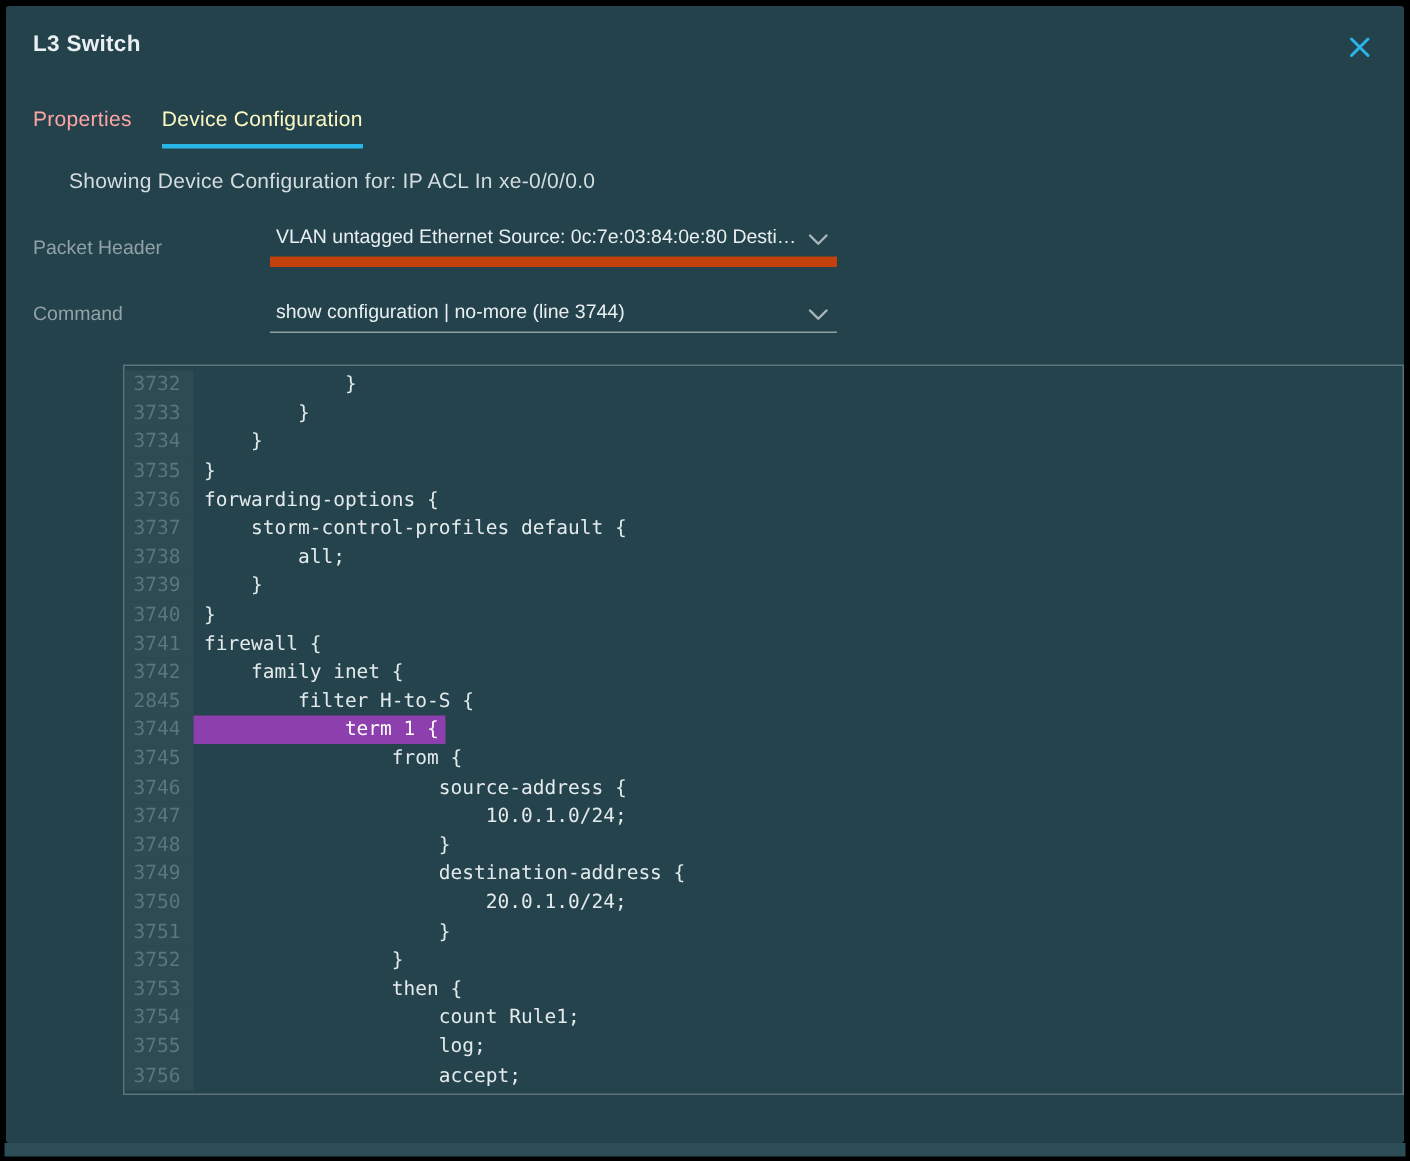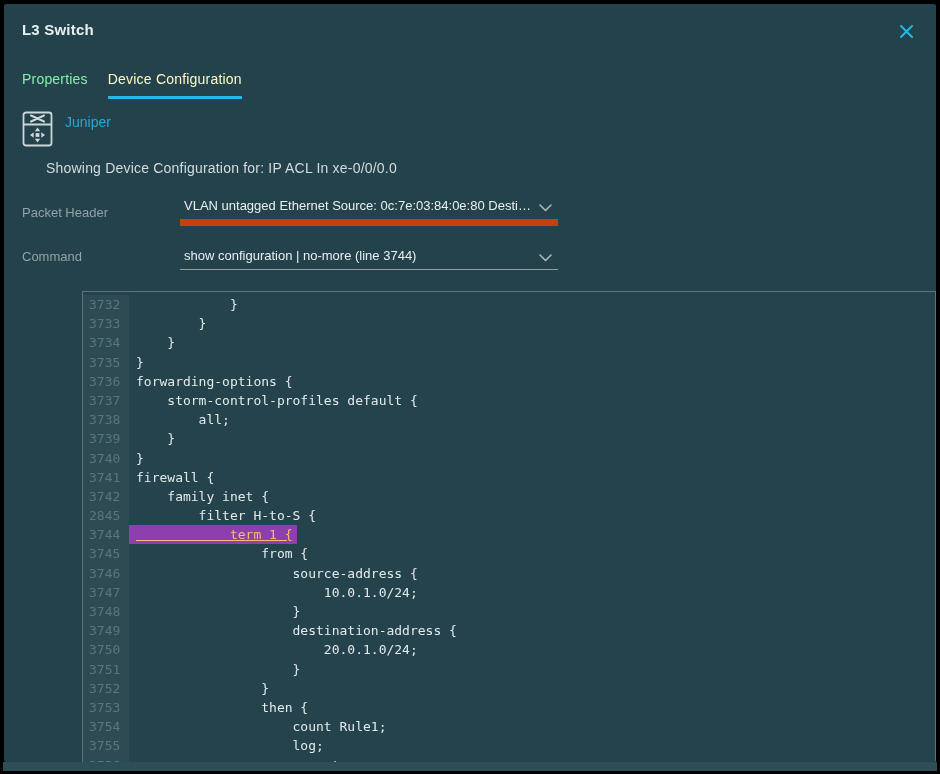--- a/index.html
+++ b/index.html
@@ -43,21 +43,21 @@
     padding: 2px; margin-top: 2px; margin-right: 2px;
     line-height: 0;
   }
   
   .tabs {
     display: flex;
     margin-top: 30px;
   }
   .tab {
     font-size: 14px;
-    color: #86efac;
+    color: #fca5a5;
     padding-bottom: 9px;
     margin-right: 20px;
     border-bottom: 3px solid transparent;
     cursor: pointer;
     letter-spacing: .2px;
   }
   .tab.active {
     color: #fef9c3;
     border-bottom-color: #29b5e8;
   }
@@ -138,23 +138,22 @@
     color: #587680;
     padding-left: 6px;
   }
   .ct {
     white-space: pre;
     padding-left: 7px;
     color: #e3eaec;
   }
   .cl.hl .ct {
     background: #8e3fae;
-    color: #fdba74;
+    color: #ffffff;
     padding-right: 4px;
-    text-decoration: underline;
   }
 </style>
 </head>
 <body>
 
 <div class="dialog">
 
   <div class="dlg-header">
     <div class="dlg-title">L3 Switch</div>
     <button class="close-btn" aria-label="Close">
@@ -162,39 +161,20 @@
         <path d="M2 2 L13 13 M13 2 L2 13" stroke="#29b5e8" stroke-width="2" stroke-linecap="round" fill="none"></path>
       </svg>
     </button>
   </div>
 
   <div class="tabs">
     <div class="tab">Properties</div>
     <div class="tab active">Device Configuration</div>
   </div>
 
-  <div class="device-row">
-    <span class="device-icon">
-      <svg width="31" height="36" viewBox="0 0 31 36">
-        <rect x="1.5" y="1.5" width="28" height="33" rx="2.5" fill="none" stroke="#ccd7d9" stroke-width="1.8"></rect>
-        <line x1="1.5" y1="13.5" x2="29.5" y2="13.5" stroke="#ccd7d9" stroke-width="1.8"></line>
-
-        <path d="M9 4.5 L22 10.5 M22 4.5 L9 10.5" stroke="#ccd7d9" stroke-width="2" stroke-linecap="round"></path>
-
-        <g fill="#ccd7d9">
-          <path d="M15.5 16.5 L12.8 20.2 L18.2 20.2 Z"></path>
-          <path d="M15.5 31.5 L12.8 27.8 L18.2 27.8 Z"></path>
-          <path d="M8 24 L11.7 21.3 L11.7 26.7 Z"></path>
-          <path d="M23 24 L19.3 21.3 L19.3 26.7 Z"></path>
-          <rect x="13.6" y="22.1" width="3.8" height="3.8"></rect>
-        </g>
-      </svg>
-    </span>
-    <a class="device-link">Juniper</a>
-  </div>
 
   <div class="showing-text">Showing Device Configuration for: IP ACL In xe-0/0/0.0</div>
 
   <div class="field-row">
     <div class="field-label">Packet Header</div>
     <div class="select focused">
       <span>VLAN untagged Ethernet Source: 0c:7e:03:84:0e:80 Desti…</span>
       <span class="chev">
         <svg width="13" height="8" viewBox="0 0 13 8">
           <polyline points="1,1 6.5,6.5 12,1" fill="none" stroke="#a9b7bb" stroke-width="1.6" stroke-linecap="round" stroke-linejoin="round"></polyline>

